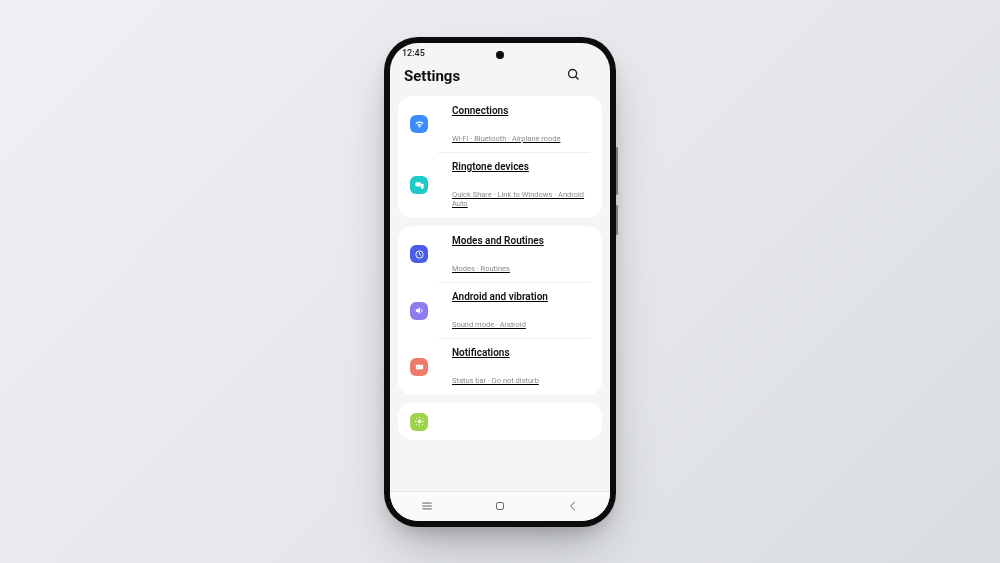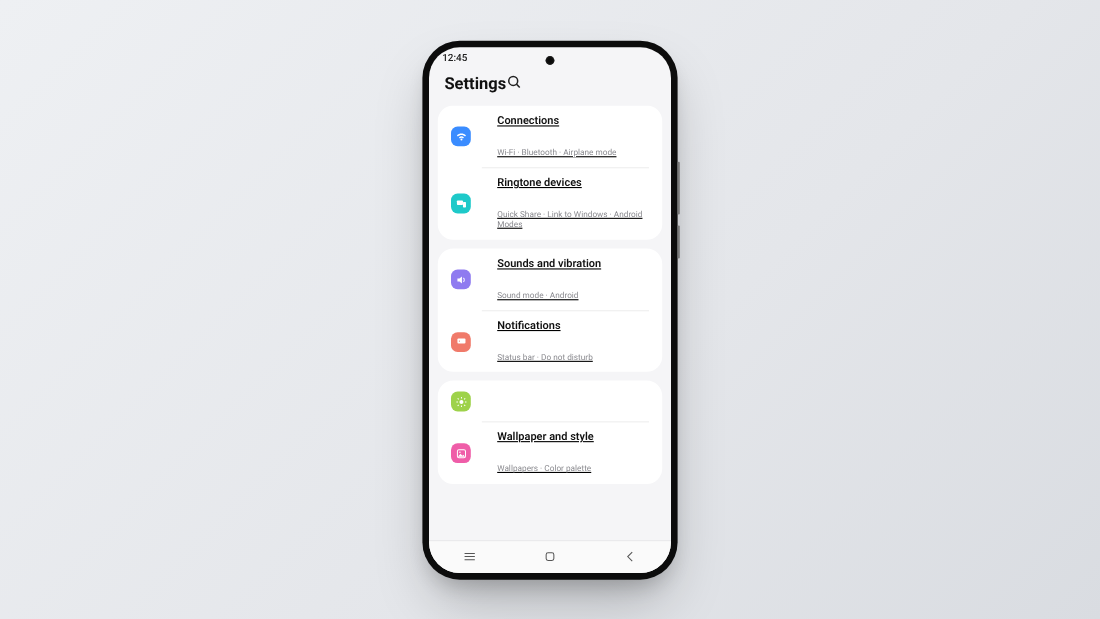--- a/index.html
+++ b/index.html
@@ -32,21 +32,21 @@
   .camera {
     position: absolute; top: 8px; left: 50%; transform: translateX(-50%);
     width: 8px; height: 8px; background: #0b0b0b; border-radius: 50%;
     box-shadow: inset 0 0 2px #333;
   }
   .statusbar {
     height: 20px; display: flex; align-items: center;
     padding: 0 12px; font-size: 9px; color:#222; font-weight:500;
   }
   .header {
-    display: flex; align-items: center; 
+    display: flex; align-items: center; justify-content: space-between;
     padding: 4px 29px 10px 14px;
   }
   .header h1 { font-size: 15px; font-weight: 700; color:#111; }
   .search-icon { width:15px; height:15px; color:#222; }
   .content { flex:1; overflow-y:auto; padding: 0 8px 4px 8px; }
   .card {
     background:#fff; border-radius: 14px; margin-bottom: 8px;
     overflow:hidden;
   }
   .account-row {
@@ -133,34 +133,46 @@
             </div>
             <div class="row">
               <div class="icon" style="background: rgb(30, 201, 201);">
                 <svg viewBox="0 0 24 24">
                   <rect x="3" y="5" width="12" height="9" rx="1.5"></rect>
                   <rect x="15" y="8" width="6" height="11" rx="1.5"></rect>
                 </svg>
               </div>
               <div class="row-text">
                 <div class="title">Ringtone devices</div>
-                <div class="desc">Quick Share · Link to Windows · Android Modes</div>
+                <div class="desc">Quick Share · Link to Windows · Android Auto</div>
               </div>
             </div>
           </div>
           <div class="card">
             <div class="row">
+              <div class="icon" style="background: rgb(74, 93, 232);">
+                <svg viewBox="0 0 24 24">
+                  <circle cx="12" cy="12" r="8" fill="none" stroke="#fff" stroke-width="2"></circle>
+                  <path d="M12 7v5l3 2" stroke="#fff" stroke-width="2" fill="none"></path>
+                </svg>
+              </div>
+              <div class="row-text">
+                <div class="title">Modes and Routines</div>
+                <div class="desc">Modes · Routines</div>
+              </div>
+            </div>
+            <div class="row">
               <div class="icon" style="background: rgb(143, 123, 240);">
                 <svg viewBox="0 0 24 24">
                   <path d="M4 9v6h4l5 4V5L8 9z"></path>
                   <path d="M16 8c2 2 2 6 0 8" fill="none" stroke="#fff" stroke-width="2"></path>
                 </svg>
               </div>
               <div class="row-text">
-                <div class="title">Sounds and vibration</div>
+                <div class="title">Android and vibration</div>
                 <div class="desc">Sound mode · Android</div>
               </div>
             </div>
             <div class="row">
               <div class="icon" style="background: rgb(240, 122, 106);">
                 <svg viewBox="0 0 24 24">
                   <rect x="4" y="6" width="16" height="10" rx="2"></rect>
                   <circle cx="8" cy="11" r="1.3" fill="#f07a6a"></circle>
                 </svg>
               </div>
@@ -179,33 +191,20 @@
                     <line x1="12" y1="2" x2="12" y2="5"></line>
                     <line x1="12" y1="19" x2="12" y2="22"></line>
                     <line x1="2" y1="12" x2="5" y2="12"></line>
                     <line x1="19" y1="12" x2="22" y2="12"></line>
                     <line x1="4.5" y1="4.5" x2="6.6" y2="6.6"></line>
                     <line x1="17.4" y1="17.4" x2="19.5" y2="19.5"></line>
                     <line x1="4.5" y1="19.5" x2="6.6" y2="17.4"></line>
                     <line x1="17.4" y1="6.6" x2="19.5" y2="4.5"></line>
                   </g>
                 </svg>
-              </div>
-            </div>
-            <div class="row">
-              <div class="icon" style="background: rgb(239, 93, 168);">
-                <svg viewBox="0 0 24 24">
-                  <rect x="4" y="4" width="16" height="16" rx="3" fill="none" stroke="#fff" stroke-width="2"></rect>
-                  <circle cx="9" cy="9" r="1.5"></circle>
-                  <path d="M5 18l5-6 4 4 2-2 3 4z"></path>
-                </svg>
-              </div>
-              <div class="row-text">
-                <div class="title">Wallpaper and style</div>
-                <div class="desc">Wallpapers · Color palette</div>
               </div>
             </div>
           </div>
         </div>
 
     </div>
 
     <div class="navbar">
       <div class="nav-btn">
         <svg viewBox="0 0 24 24">

